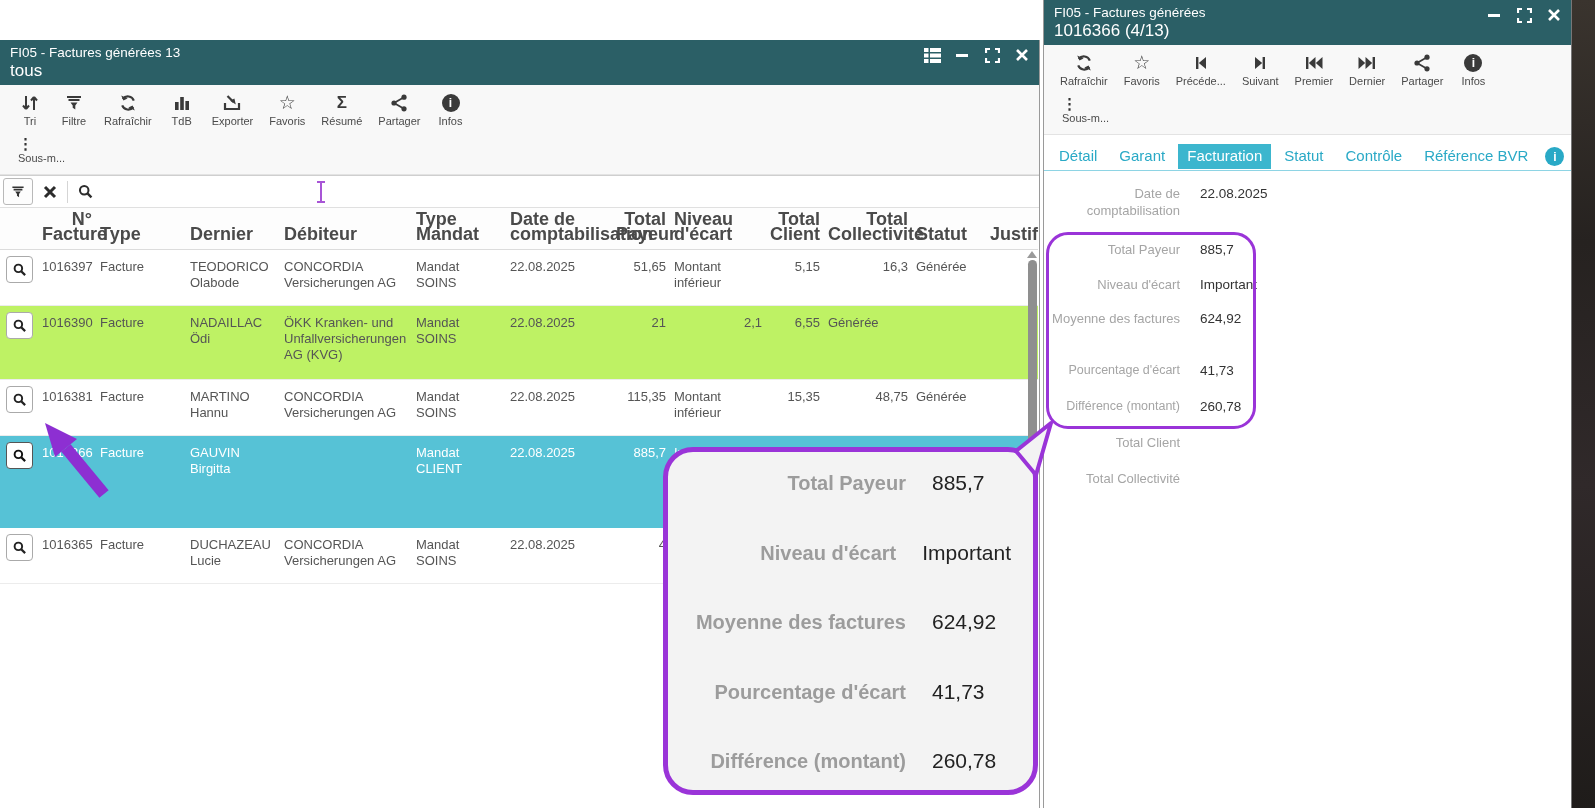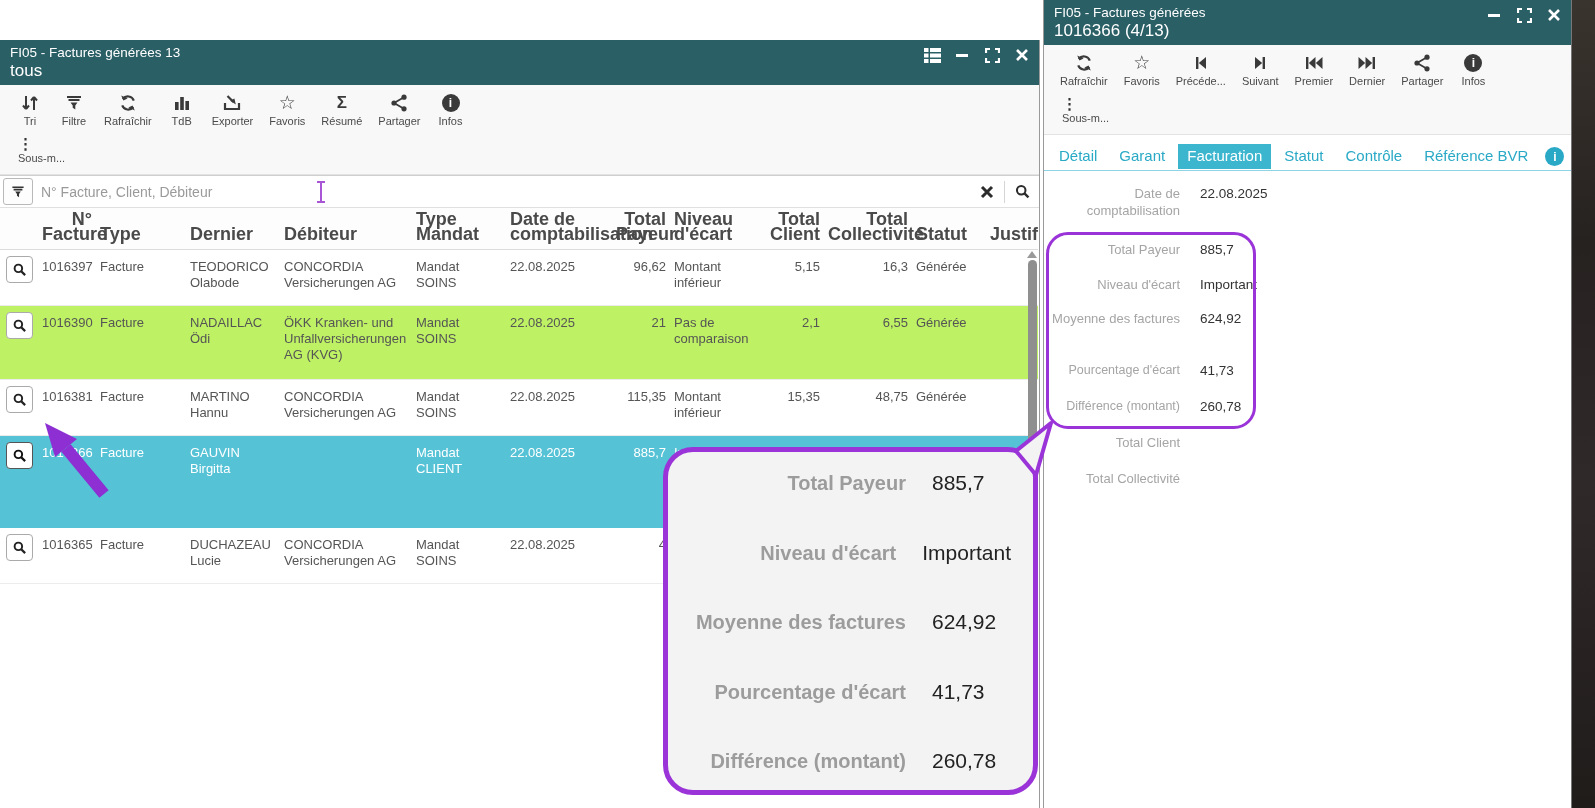--- a/index.html
+++ b/index.html
@@ -216,21 +216,20 @@
     <div class="submenu-label">Sous-m...</div>
   </div>
 
   <div class="search-row">
     <span class="funnel-btn">
       <svg class="ic" width="16" height="16" viewBox="0 0 20 20">
           <path d="M3 4 H17 M4.5 7 H15.5" stroke="#333" stroke-width="2"></path>
           <path d="M6.5 9.5 H13.5 L11.3 12.5 V16.5 L8.7 14.8 V12.5 Z" fill="#333"></path>
         </svg>
     </span>
-    <input class="search-input" type="text" placeholder="N° Facture, Client, Débiteur" style="">
     <span class="text-cursor">
       <svg class="ic" width="12" height="24" viewBox="0 0 12 24" stroke="#a855d6" stroke-width="2" fill="none">
           <path d="M2 2 H10 M6 2 V22 M2 22 H10"></path>
         </svg>
     </span>
     <span class="search-clear">
       <svg class="ic" width="14" height="14" viewBox="0 0 14 14" stroke="#2c2c2c" stroke-width="3" style="margin:0 auto;">
           <path d="M2 2 L12 12 M12 2 L2 12"></path>
         </svg>
     </span>
@@ -267,21 +266,21 @@
             <path d="M12.3 12.3 L17.5 17.5" stroke-width="3"></path>
           </svg>
         </span>
       </div>
     <div class="cell">1016397</div>
     <div class="cell">Facture</div>
     <div class="cell">TEODORICO Olabode</div>
     <div class="cell">CONCORDIA Versicherungen AG</div>
     <div class="cell">Mandat SOINS</div>
     <div class="cell">22.08.2025</div>
-    <div class="cell num">96,62</div>
+    <div class="cell num">51,65</div>
     <div class="cell">Montant inférieur</div>
     <div class="cell num">5,15</div>
     <div class="cell num">16,3</div>
     <div class="cell">Générée</div>
     <div class="cell"></div>
   </div>
 
   <div class="grid-row trow alt" style="min-height:74px;">
     <div class="cell" style="padding:0;">
         <span class="mag-btn">
@@ -291,21 +290,20 @@
           </svg>
         </span>
       </div>
     <div class="cell">1016390</div>
     <div class="cell">Facture</div>
     <div class="cell">NADAILLAC Ödi</div>
     <div class="cell">ÖKK Kranken- und Unfallversicherungen AG (KVG)</div>
     <div class="cell">Mandat SOINS</div>
     <div class="cell">22.08.2025</div>
     <div class="cell num">21</div>
-    <div class="cell">Pas de comparaison</div>
     <div class="cell num">2,1</div>
     <div class="cell num">6,55</div>
     <div class="cell">Générée</div>
     <div class="cell"></div>
   </div>
 
   <div class="grid-row trow" style="min-height:56px;">
     <div class="cell" style="padding:0;">
         <span class="mag-btn">
           <svg class="ic" width="15" height="15" viewBox="0 0 20 20" fill="none" stroke="#222">

